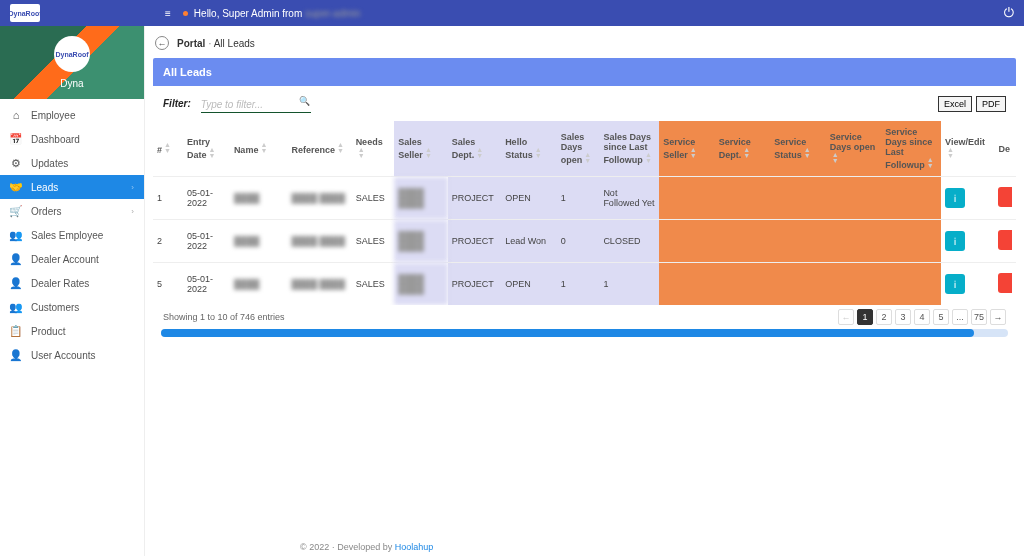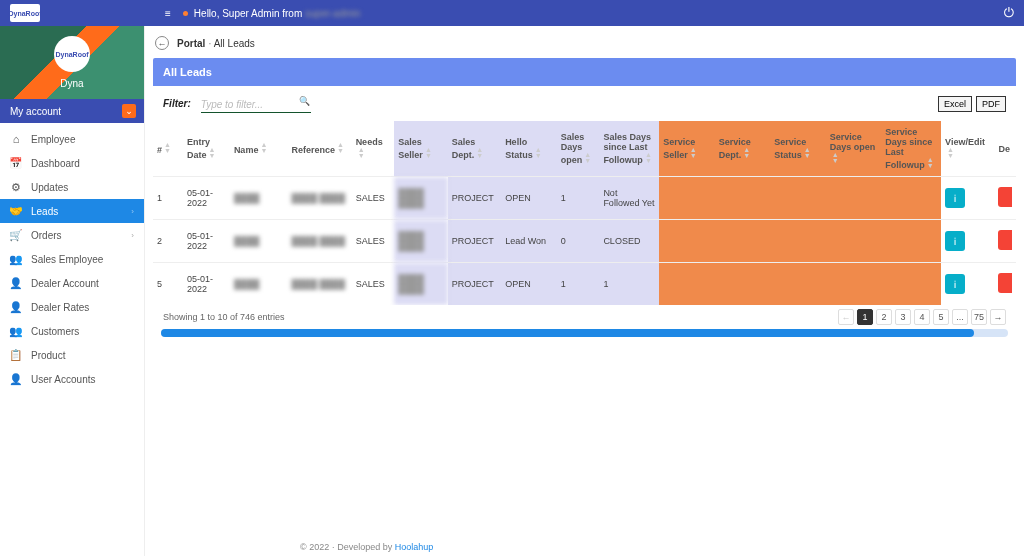--- a/index.html
+++ b/index.html
@@ -90,24 +90,20 @@
   </div>
   <div class="topbar-spacer"></div>
   <div class="topbar-power">⏻</div>
 </div>
 
 <div class="layout">
   <aside class="sidebar">
     <div class="sidebar-header">
       <div class="sidebar-avatar">DynaRoof</div>
       <div class="sidebar-user">Dyna</div>
-    </div>
-    <div class="sidebar-account">
-      <span>My account</span>
-      <span class="sidebar-account-chevron">⌄</span>
     </div>
     <nav class="sidebar-nav">
       <div class="sidebar-item">
         <span class="sb-icon">⌂</span>
         <span>Employee</span>
       </div>
       <div class="sidebar-item">
         <span class="sb-icon">📅</span>
         <span>Dashboard</span>
       </div>

